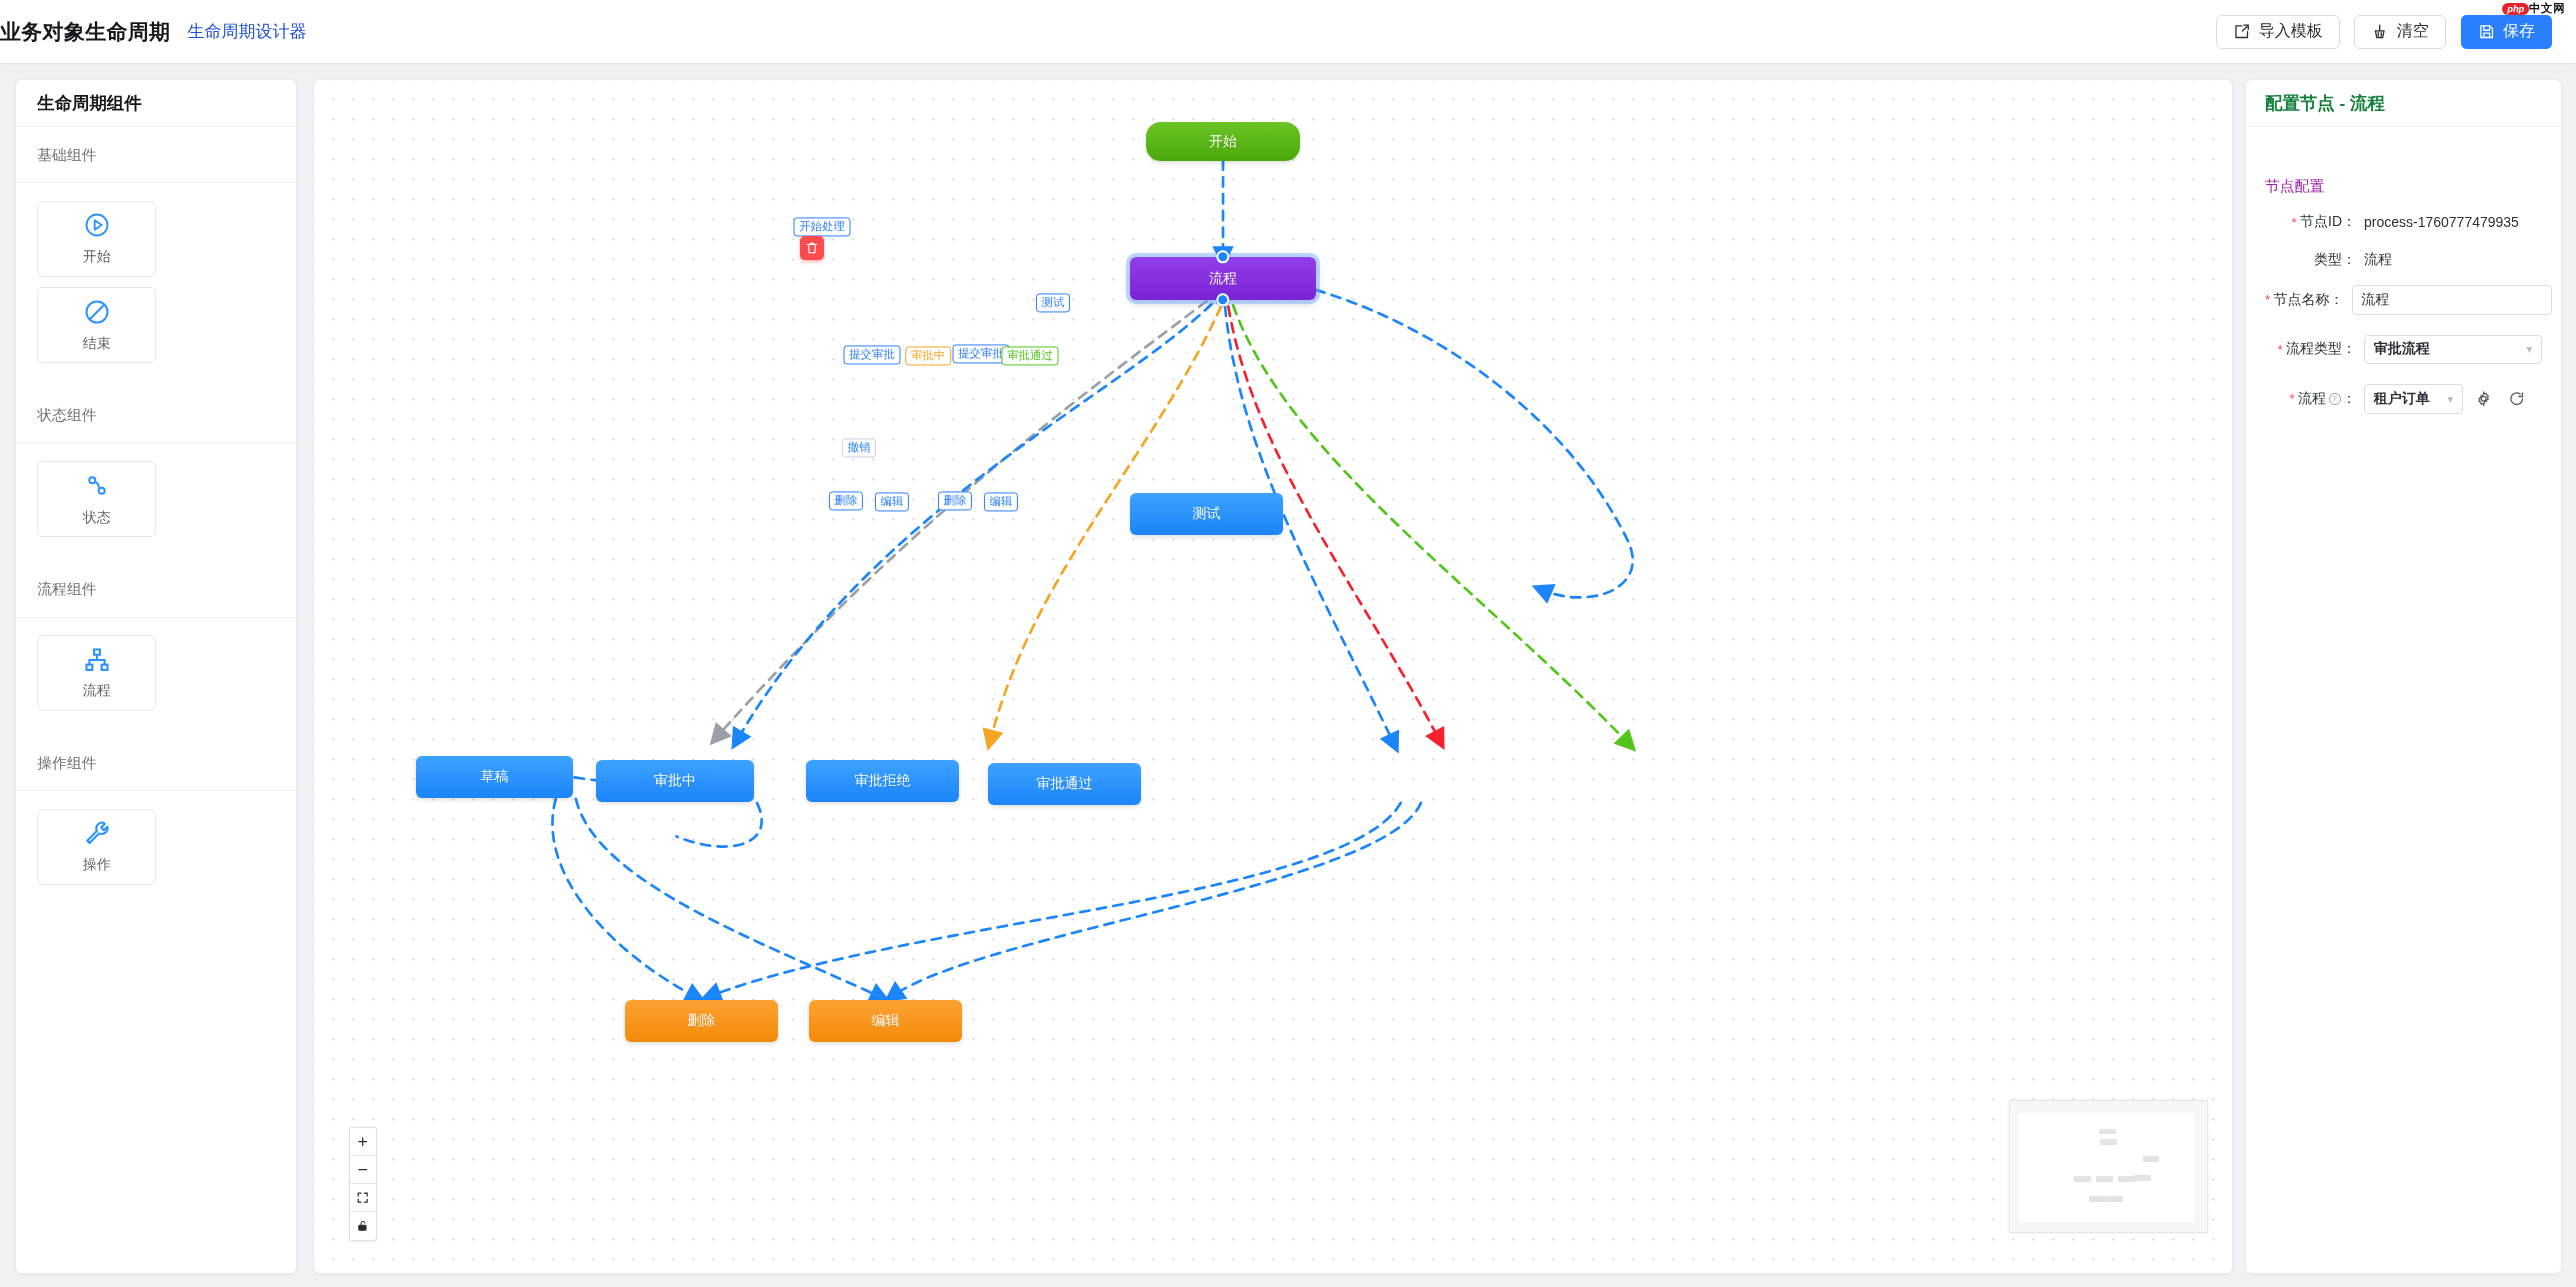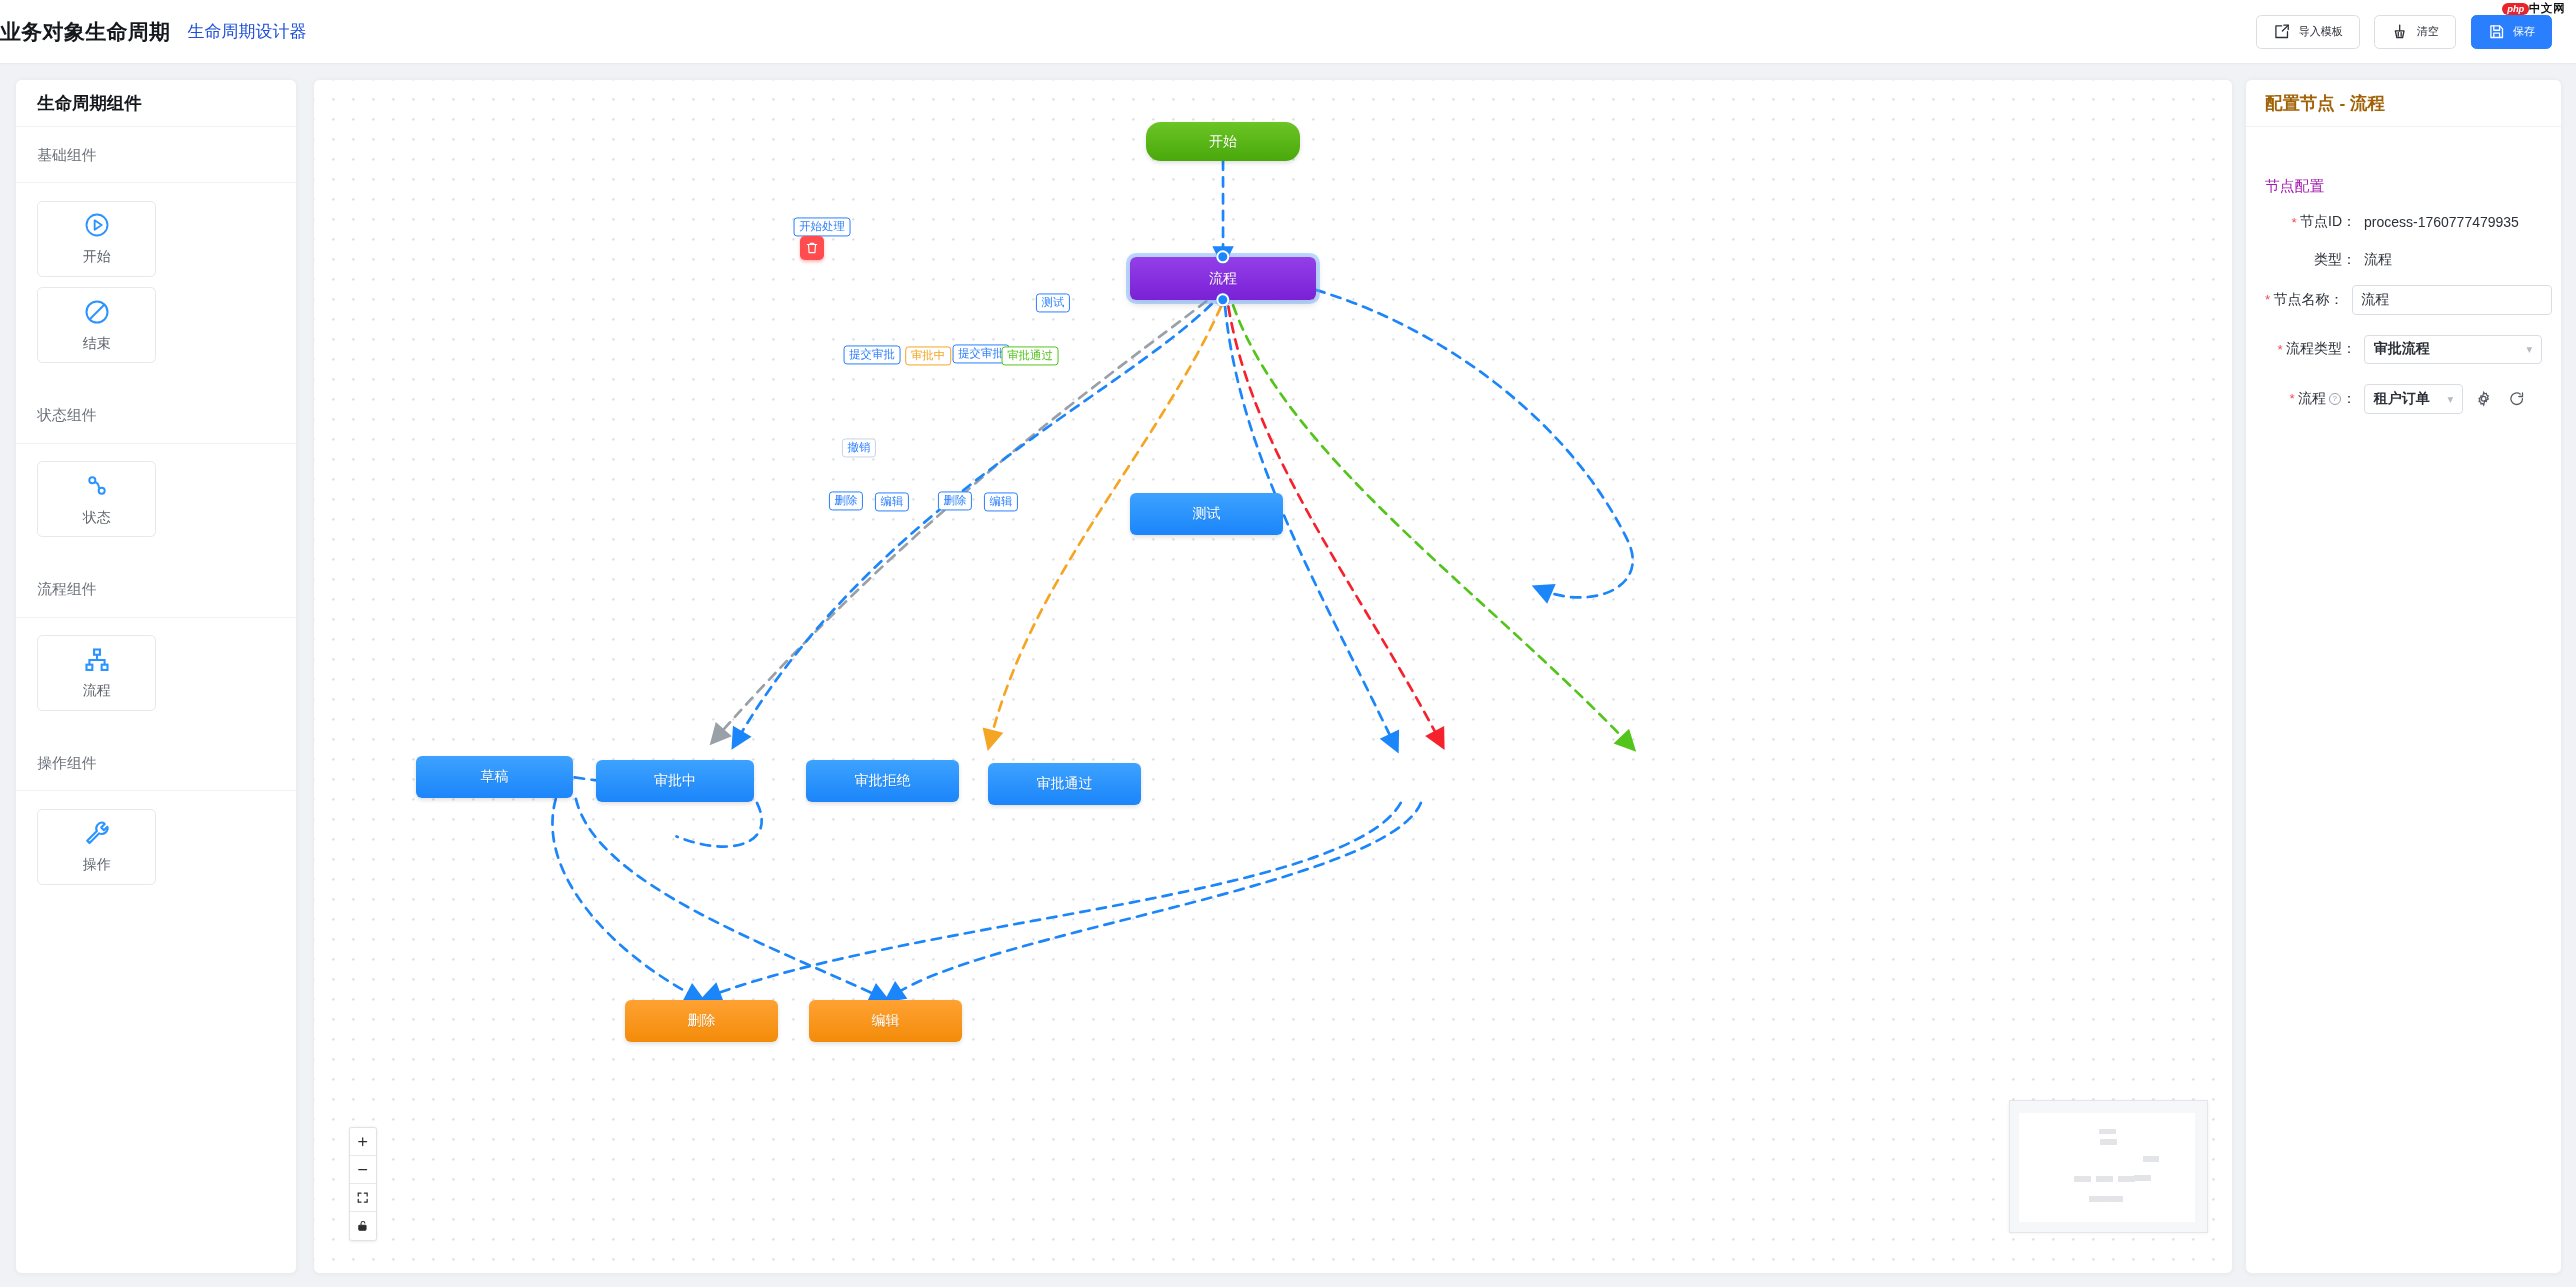--- a/index.html
+++ b/index.html
@@ -20,21 +20,21 @@
   }
   .brand-wrap { display: flex; align-items: center; }
   .brand-title { font-size: 21px; font-weight: 700; color: #14171c; letter-spacing: 0.3px; }
   .brand-sub { font-size: 17px; color: #1d4ed8; margin-left: 17px; }
   .topbar-actions {
     margin-left: auto; display: flex; align-items: center;
     gap: 14.8px; padding-right: 24px;
   }
   .btn {
     height: 34px; display: inline-flex; align-items: center; gap: 8px;
-    padding: 0 16px; border-radius: 5.4px; font-size: 11px;
+    padding: 0 16px; border-radius: 5.4px; font-size: 16px;
     border: 0.7px solid #d9dde3; background: #fff; color: #2b3038;
     cursor: pointer; white-space: nowrap;
   }
   .btn.primary { background: #2a7fff; border-color: #2a7fff; color: #fff; }
   .btn .bi { width: 17.4px; height: 17.4px; display: inline-block; flex: 0 0 auto; }
   .btn svg { display: block; width: 17.4px; height: 17.4px; }
 
   .watermark {
     position: absolute; right: 10.7px; top: 1.3px;
     display: flex; align-items: center; gap: 0;
@@ -155,21 +155,21 @@
 
   
   .rightpanel {
     position: absolute; left: 2245px; top: 79px;
     width: 317px; height: 1195px;
     background: #fff; border-radius: 6.7px; border: 0.7px solid #ebedf0;
     box-shadow: 0 0.7px 4px rgba(0,0,0,.04); overflow: hidden;
   }
   .rp-head {
     height: 47px; display: flex; align-items: center; padding: 0 19px;
-    font-size: 17.4px; font-weight: 700; color: #a16207;
+    font-size: 17.4px; font-weight: 700; color: #15803d;
     border-bottom: 0.7px solid #f0f1f3;
   }
   .rp-tabs { padding: 14.8px 19px 0; }
   .rp-tab { font-size: 14.8px; color: #a21caf; cursor: pointer; display: inline-block; margin-top: 35px; }
   .form { padding: 17.4px 19px 0; }
   .frow { display: flex; align-items: center; margin-bottom: 20px; }
   .flabel {
     width: 99px; text-align: right; padding-right: 8px;
     font-size: 14px; color: #2b3038; white-space: nowrap;
     display: flex; justify-content: flex-end; align-items: center; gap: 1.3px;

